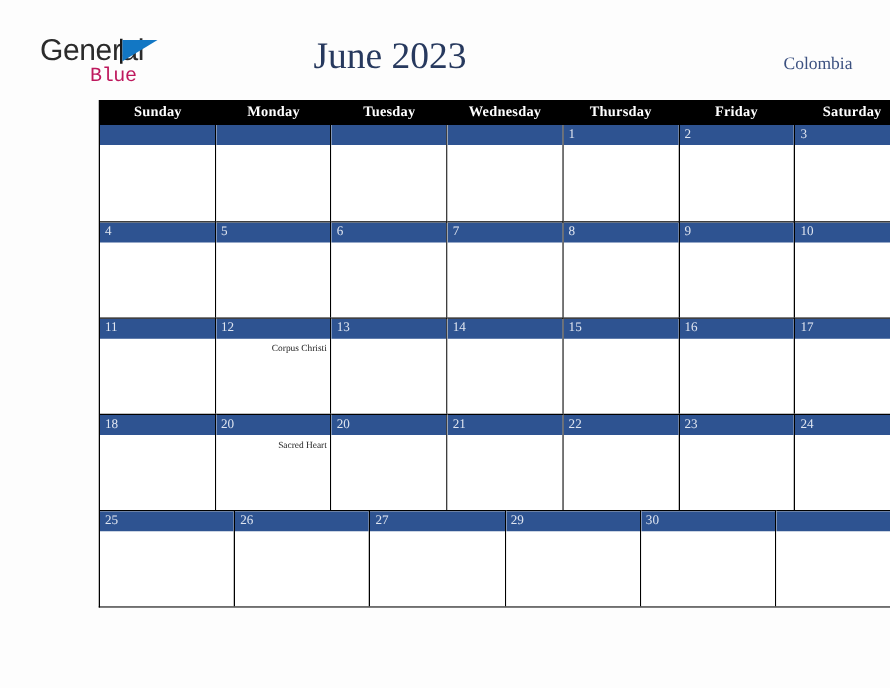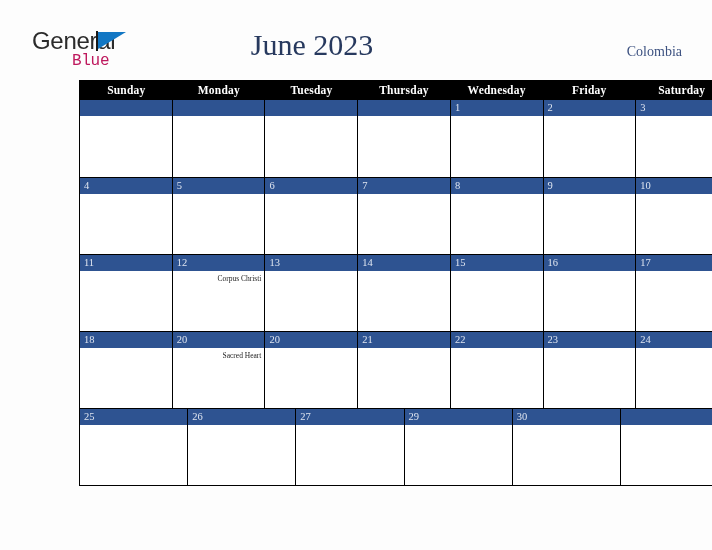--- a/index.html
+++ b/index.html
@@ -166,22 +166,22 @@
 
     <div class="cal-title">June 2023</div>
     <div class="region">Colombia</div>
   </div>
 
   <div class="cal">
     <div class="dow-row">
       <div class="dow">Sunday</div>
       <div class="dow">Monday</div>
       <div class="dow">Tuesday</div>
+      <div class="dow">Wednesday</div>
       <div class="dow">Thursday</div>
-      <div class="dow">Wednesday</div>
       <div class="dow">Friday</div>
       <div class="dow">Saturday</div>
     </div>
 
     <div id="weeks-container">
         <div class="week">
           <div class="day-cell">
             <div class="datebar"></div>
             <div class="events"></div>
           </div>

